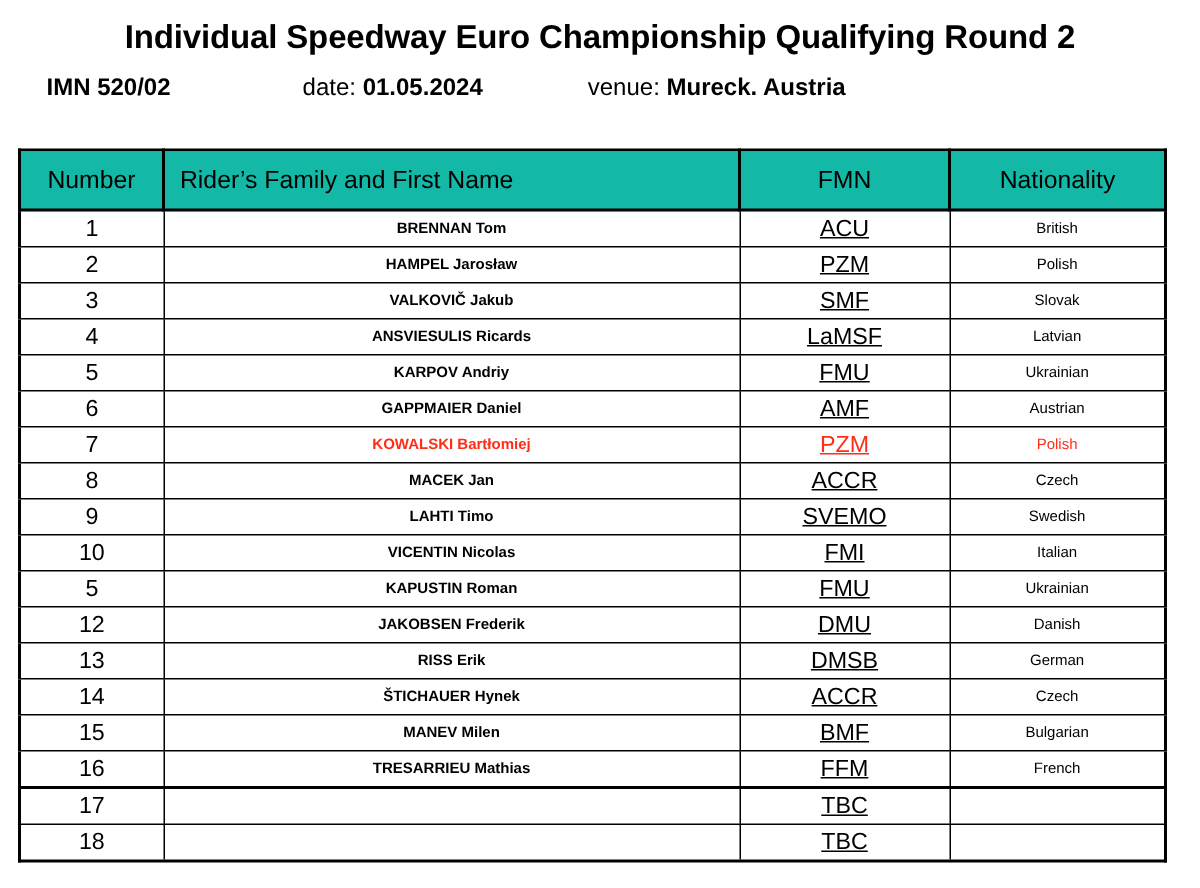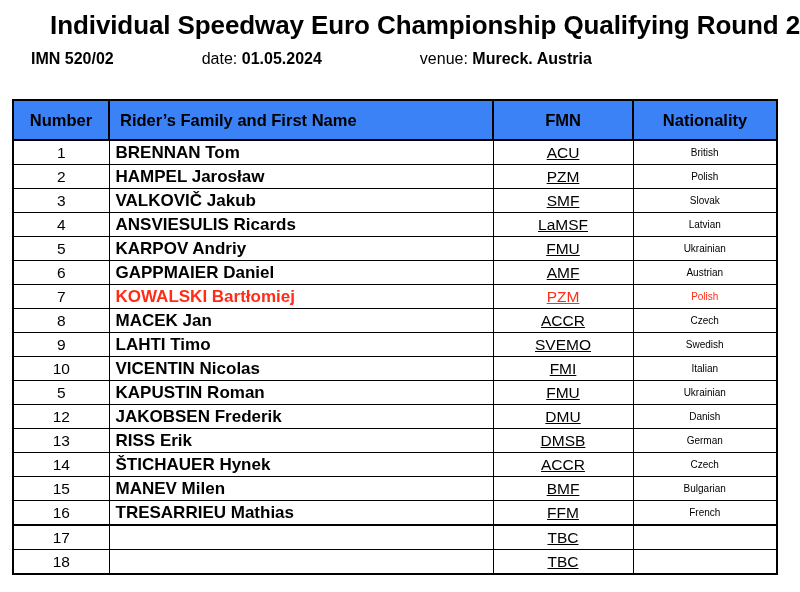--- a/index.html
+++ b/index.html
@@ -16,22 +16,22 @@
   }
   .page {
     position: relative;
     width: 800px;
     height: 592px;
     box-sizing: border-box;
   }
 
   
   .doc-title {
-    text-align: right;
-    font-size: 26px;
+    text-align: center;
+    font-size: 22px;
     font-weight: bold;
     letter-spacing: -0.1px;
     padding-top: 13px;
     line-height: 24px;
   }
   .meta-row {
     display: flex;
     align-items: baseline;
     margin-top: 12px;
     padding-left: 31px;
@@ -42,21 +42,21 @@
   .meta-imn {
     font-weight: bold;
     white-space: nowrap;
   }
   .meta-date {
     white-space: nowrap;
     margin-left: 88px;
   }
   .meta-venue {
     white-space: nowrap;
-    margin-left: 98px;
+    margin-left: 70px;
   }
   .meta-label {
     font-weight: normal;
   }
   .meta-value {
     font-weight: bold;
   }
 
   
   .table-wrap {
@@ -78,22 +78,22 @@
 
   table.riders th,
   table.riders td {
     border: 1px solid #000000;
     padding: 0 6px;
     vertical-align: middle;
     overflow: hidden;
     white-space: nowrap;
   }
   table.riders thead th {
-    background: #3b82f6;
-    font-weight: bold;
+    background: #14b8a6;
+    font-weight: normal;
     height: 38px;
     font-size: 16.5px;
     text-align: center;
     border-width: 2px;
     margin-top: 22px;
   }
   table.riders thead th.h-name {
     text-align: left;
     padding-left: 10px;
   }
@@ -101,24 +101,24 @@
     height: 23px;
     line-height: 23px;
     background: #ffffff;
   }
   td.cell-num {
     text-align: center;
     font-weight: normal;
     font-size: 15.5px;
   }
   td.cell-name {
-    text-align: left;
+    text-align: center;
     font-weight: bold;
     padding-left: 10px;
-    font-size: 17px;
+    font-size: 10px;
   }
   td.cell-fmn {
     text-align: center;
     font-size: 15.5px;
     text-decoration: underline;
   }
   td.cell-nat {
     text-align: center;
     font-size: 10px;
   }

